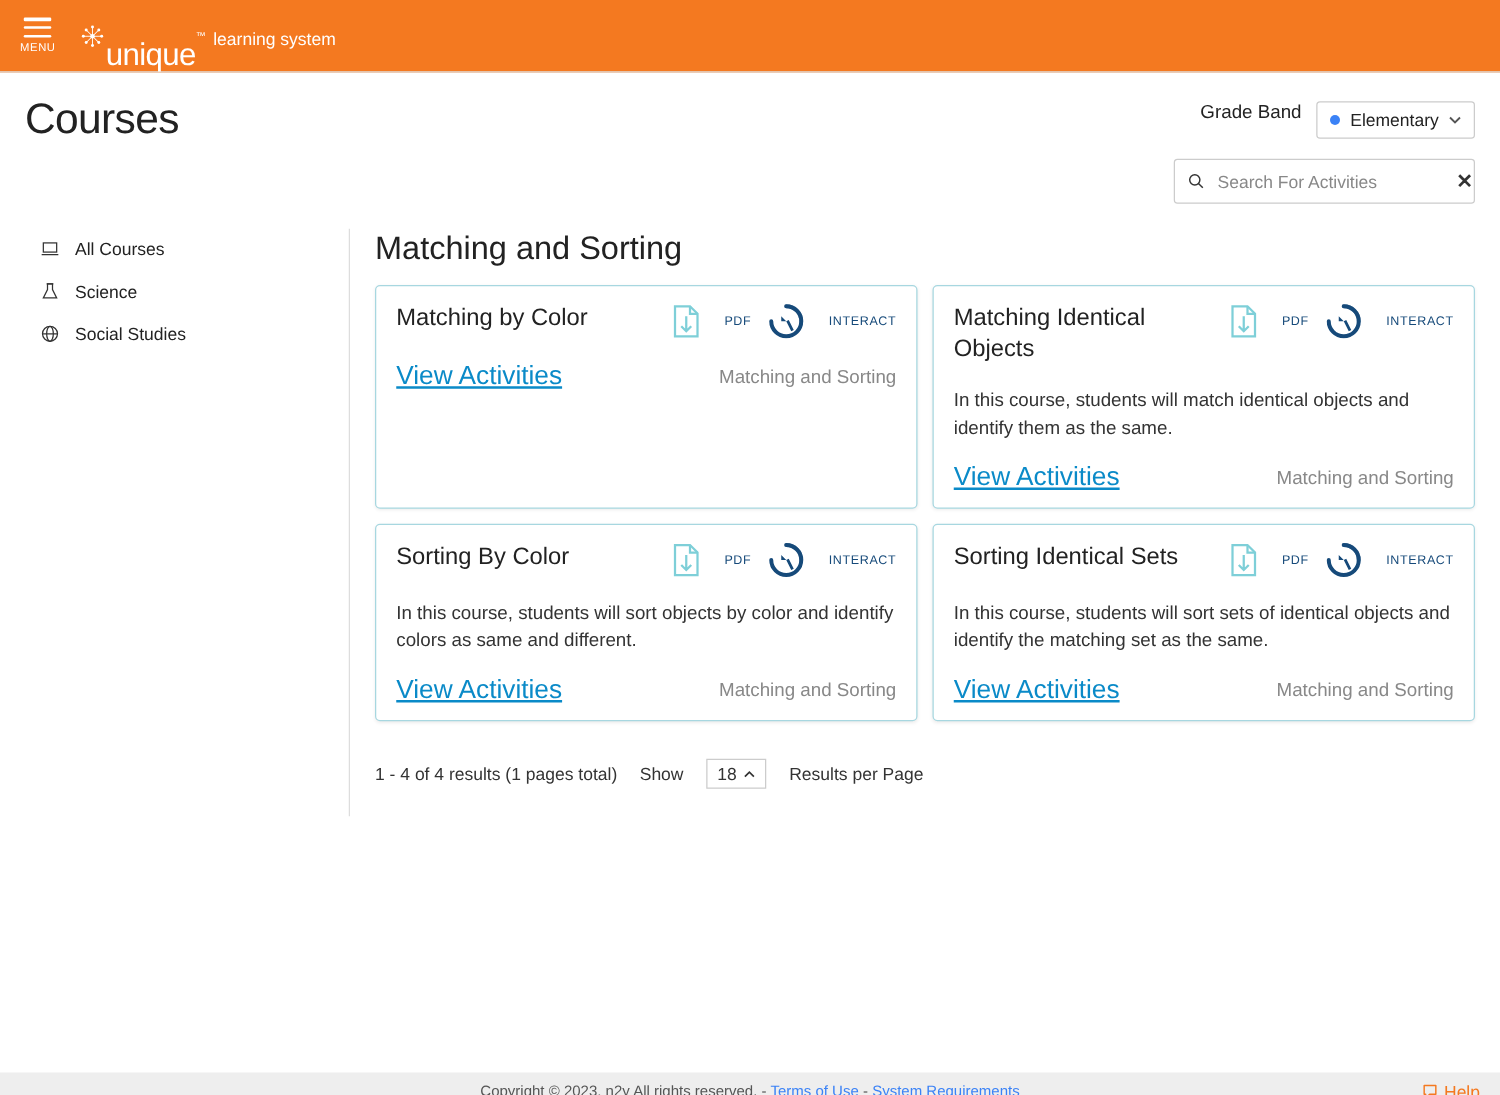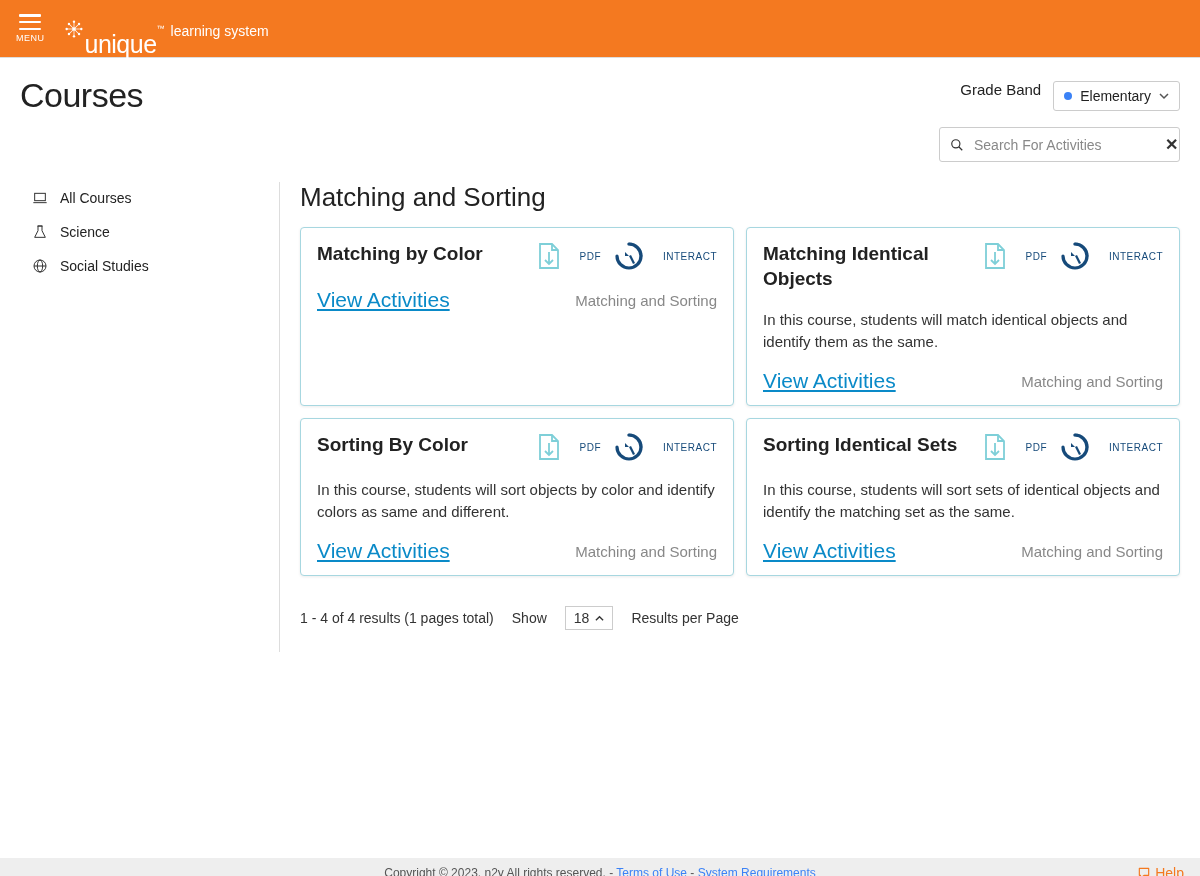--- a/index.html
+++ b/index.html
@@ -32,21 +32,21 @@
   .sidebar { width: 260px; border-right: 1px solid #ddd; padding-right: 10px; min-height: 470px; }
   .sidebar-item { display: flex; align-items: center; gap: 12px; padding: 8px 12px; font-size: 14px; cursor: pointer; border-radius: 2px; margin-bottom: 2px; }
   .sidebar-item.active { background: #d6e6f5; font-weight: 500; }
   .sidebar-icon { width: 16px; height: 16px; display: flex; align-items: center; justify-content: center; }
 
   .main { flex: 1; padding-left: 20px; }
   .section-title { font-size: 26px; font-weight: 500; margin-bottom: 14px; }
   .cards { display: grid; grid-template-columns: 1fr 1fr; gap: 12px; margin-bottom: 30px; }
   .card { border: 1px solid #a7d7e0; border-radius: 4px; padding: 14px 16px 12px 16px; background: #fff; box-shadow: 0 1px 3px rgba(0,0,0,0.08); position: relative; }
   .card-top { display: flex; justify-content: space-between; align-items: flex-start; margin-bottom: 18px; }
-  .card-title { font-size: 19px; font-weight: 700; line-height: 1.3; }
+  .card-title { font-size: 19px; font-weight: 400; line-height: 1.3; }
   .card-icons { display: flex; gap: 14px; }
   .card-icon-col { display: flex; flex-direction: row; align-items: center; gap: 20px; }
   .card-icon-label { font-size: 10px; color: #164a7a; letter-spacing: 0.5px; }
   .card-desc { font-size: 15px; color: #333; margin-bottom: 16px; line-height: 1.45; min-height: 44px; }
   .card-bottom { display: flex; justify-content: space-between; align-items: center; }
   .view-link { color: #0a8ac8; text-decoration: underline; font-size: 21px; font-weight: 500; cursor: pointer; }
   .card-cat { color: #888; font-size: 15px; }
 
   .pagination { display: flex; align-items: center; gap: 18px; font-size: 14px; color: #333; }
   .page-select { border: 1px solid #ccc; padding: 3px 8px; display: flex; align-items: center; gap: 6px; cursor: pointer; }

